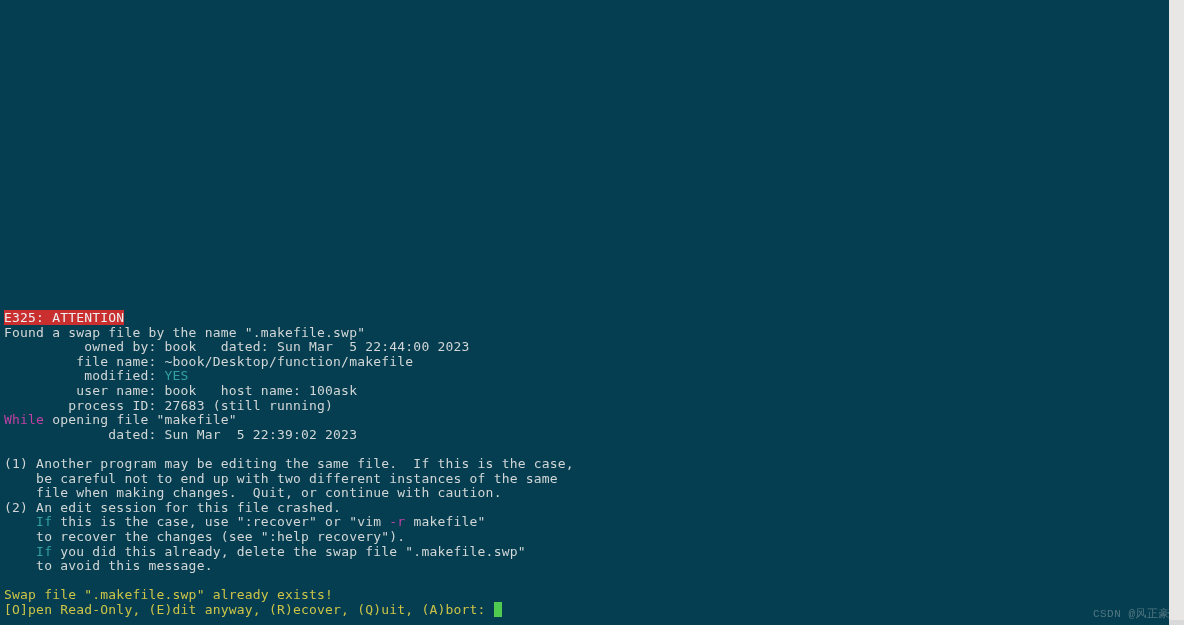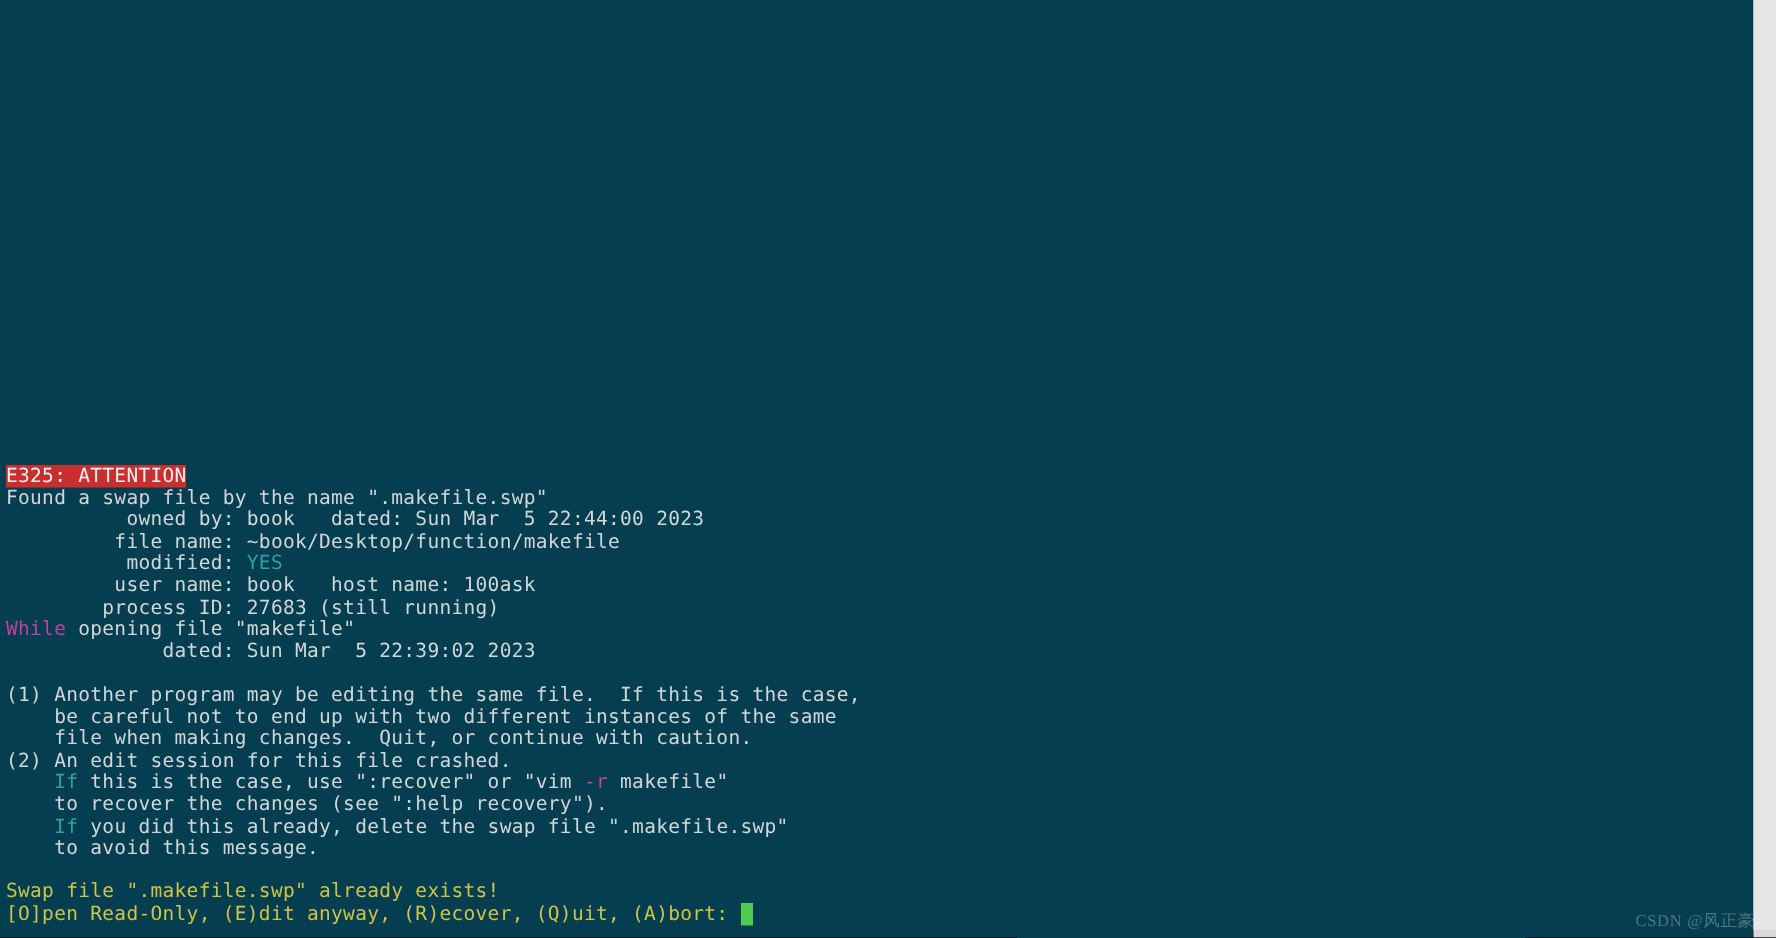--- a/index.html
+++ b/index.html
@@ -84,21 +84,21 @@
     color: #cdc447;
   }
   .cursor {
     background: #4fcb4f;
   }
   .watermark {
     position: absolute;
     right: 14px;
     bottom: 4px;
     color: rgba(220,220,220,0.35);
-    font-family: Liberation Serif, serif;
+    font-family: Liberation Mono, monospace;
     font-size: 11px;
     letter-spacing: 0.5px;
     margin-top: 15px;
   }
 </style>
 </head>
 <body>
 
 <div class="screen">
 

